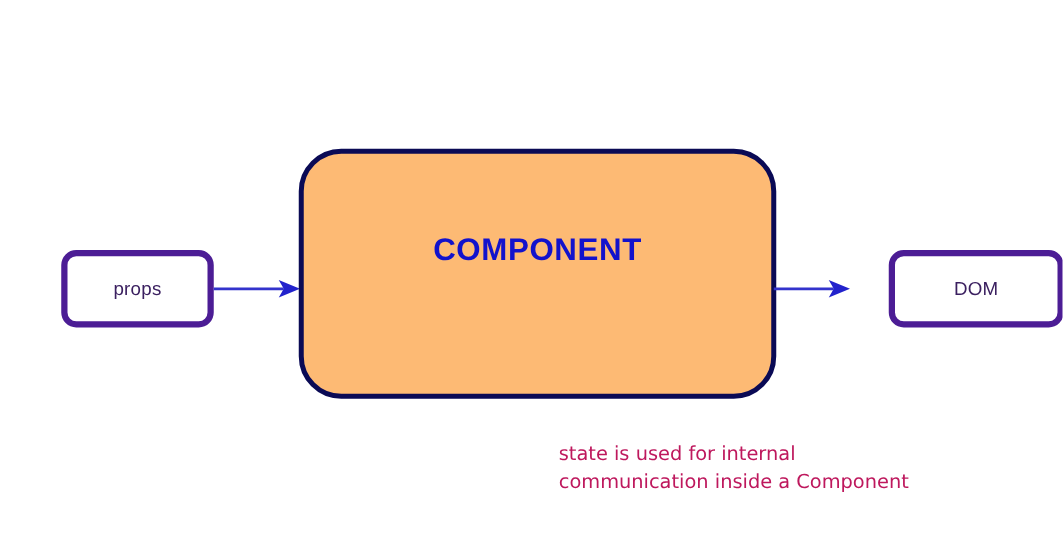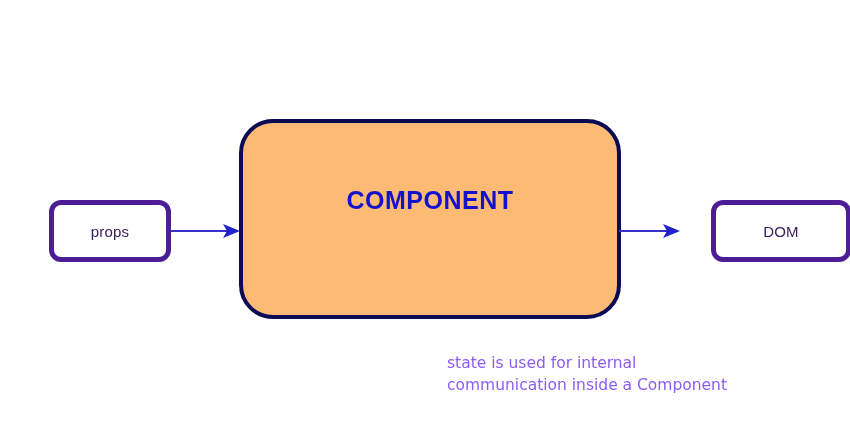--- a/index.html
+++ b/index.html
@@ -118,21 +118,21 @@
   }
 
   
   #caption {
     position: absolute;
     left: 447px;
     top: 352px;
     width: 360px;
     font-family: "DejaVu Sans", sans-serif;
     font-size: 15.5px;
-    color: #8b5cf6;
+    color: #be185d;
     line-height: 22px;
     white-space: pre-line;
   }
 </style>
 </head>
 <body>
 
 <div id="diagram-canvas">
 
   <div class="node node-red" id="props-box">

